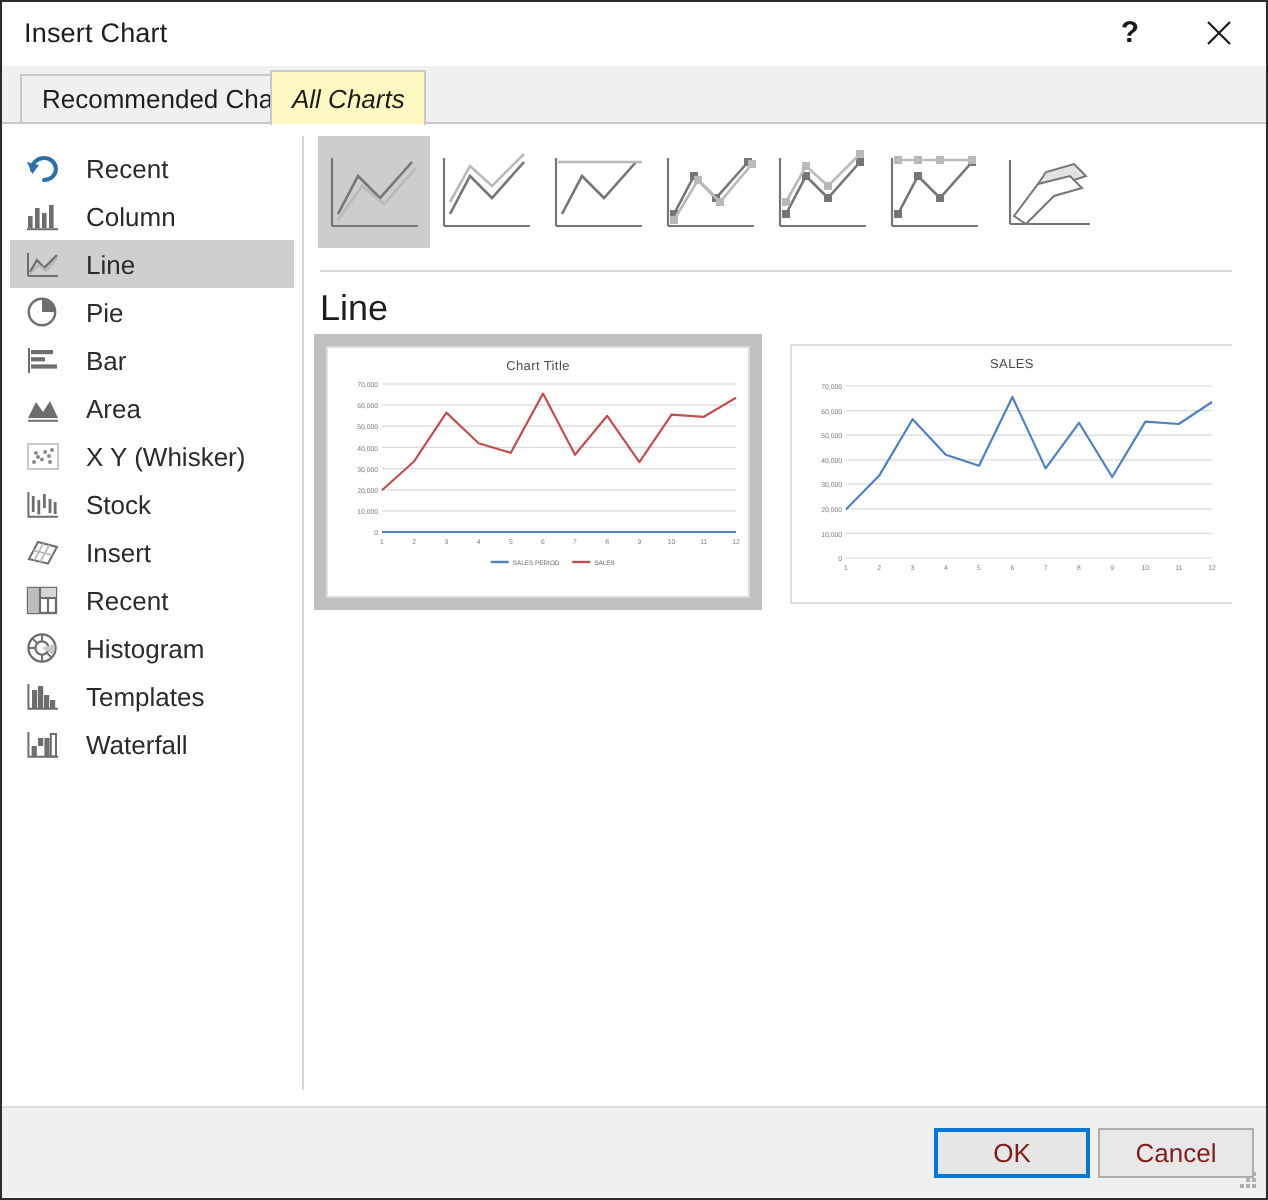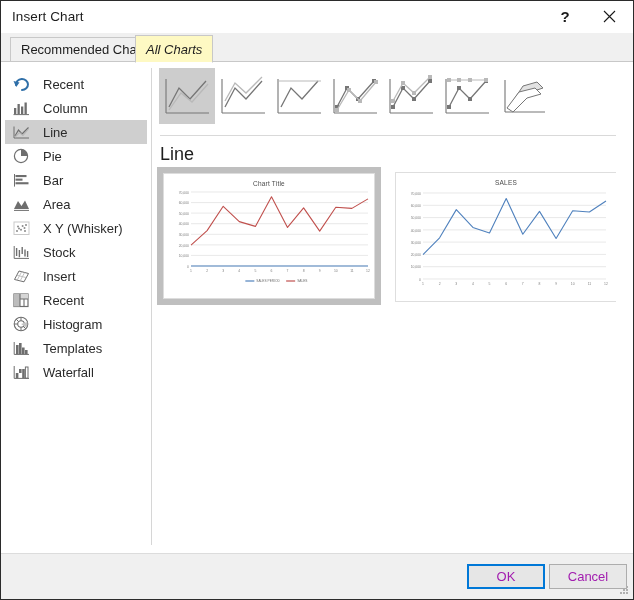--- a/index.html
+++ b/index.html
@@ -161,21 +161,21 @@
 
   
   #footer {
     position: absolute; left: 0; right: 0; bottom: 0; height: 46px;
     background: #f0f0f0;
     border-top: 1px solid #dcdcdc;
   }
   .dlg-btn {
     position: absolute; top: 10px; height: 25px; width: 78px;
     display: flex; align-items: center; justify-content: center;
-    font-size: 13px; color: #a21caf;
+    font-size: 13px; color: #7f1d1d;
     background: #e8e8e8;
     border: 1px solid #adadad;
     cursor: default;
   }
   #ok-button {
     right: 88px;
     background: #e6e6e6;
     border: 2px solid #0078d7;
   }
   #cancel-button { right: 6px; margin-left: 42px; }

